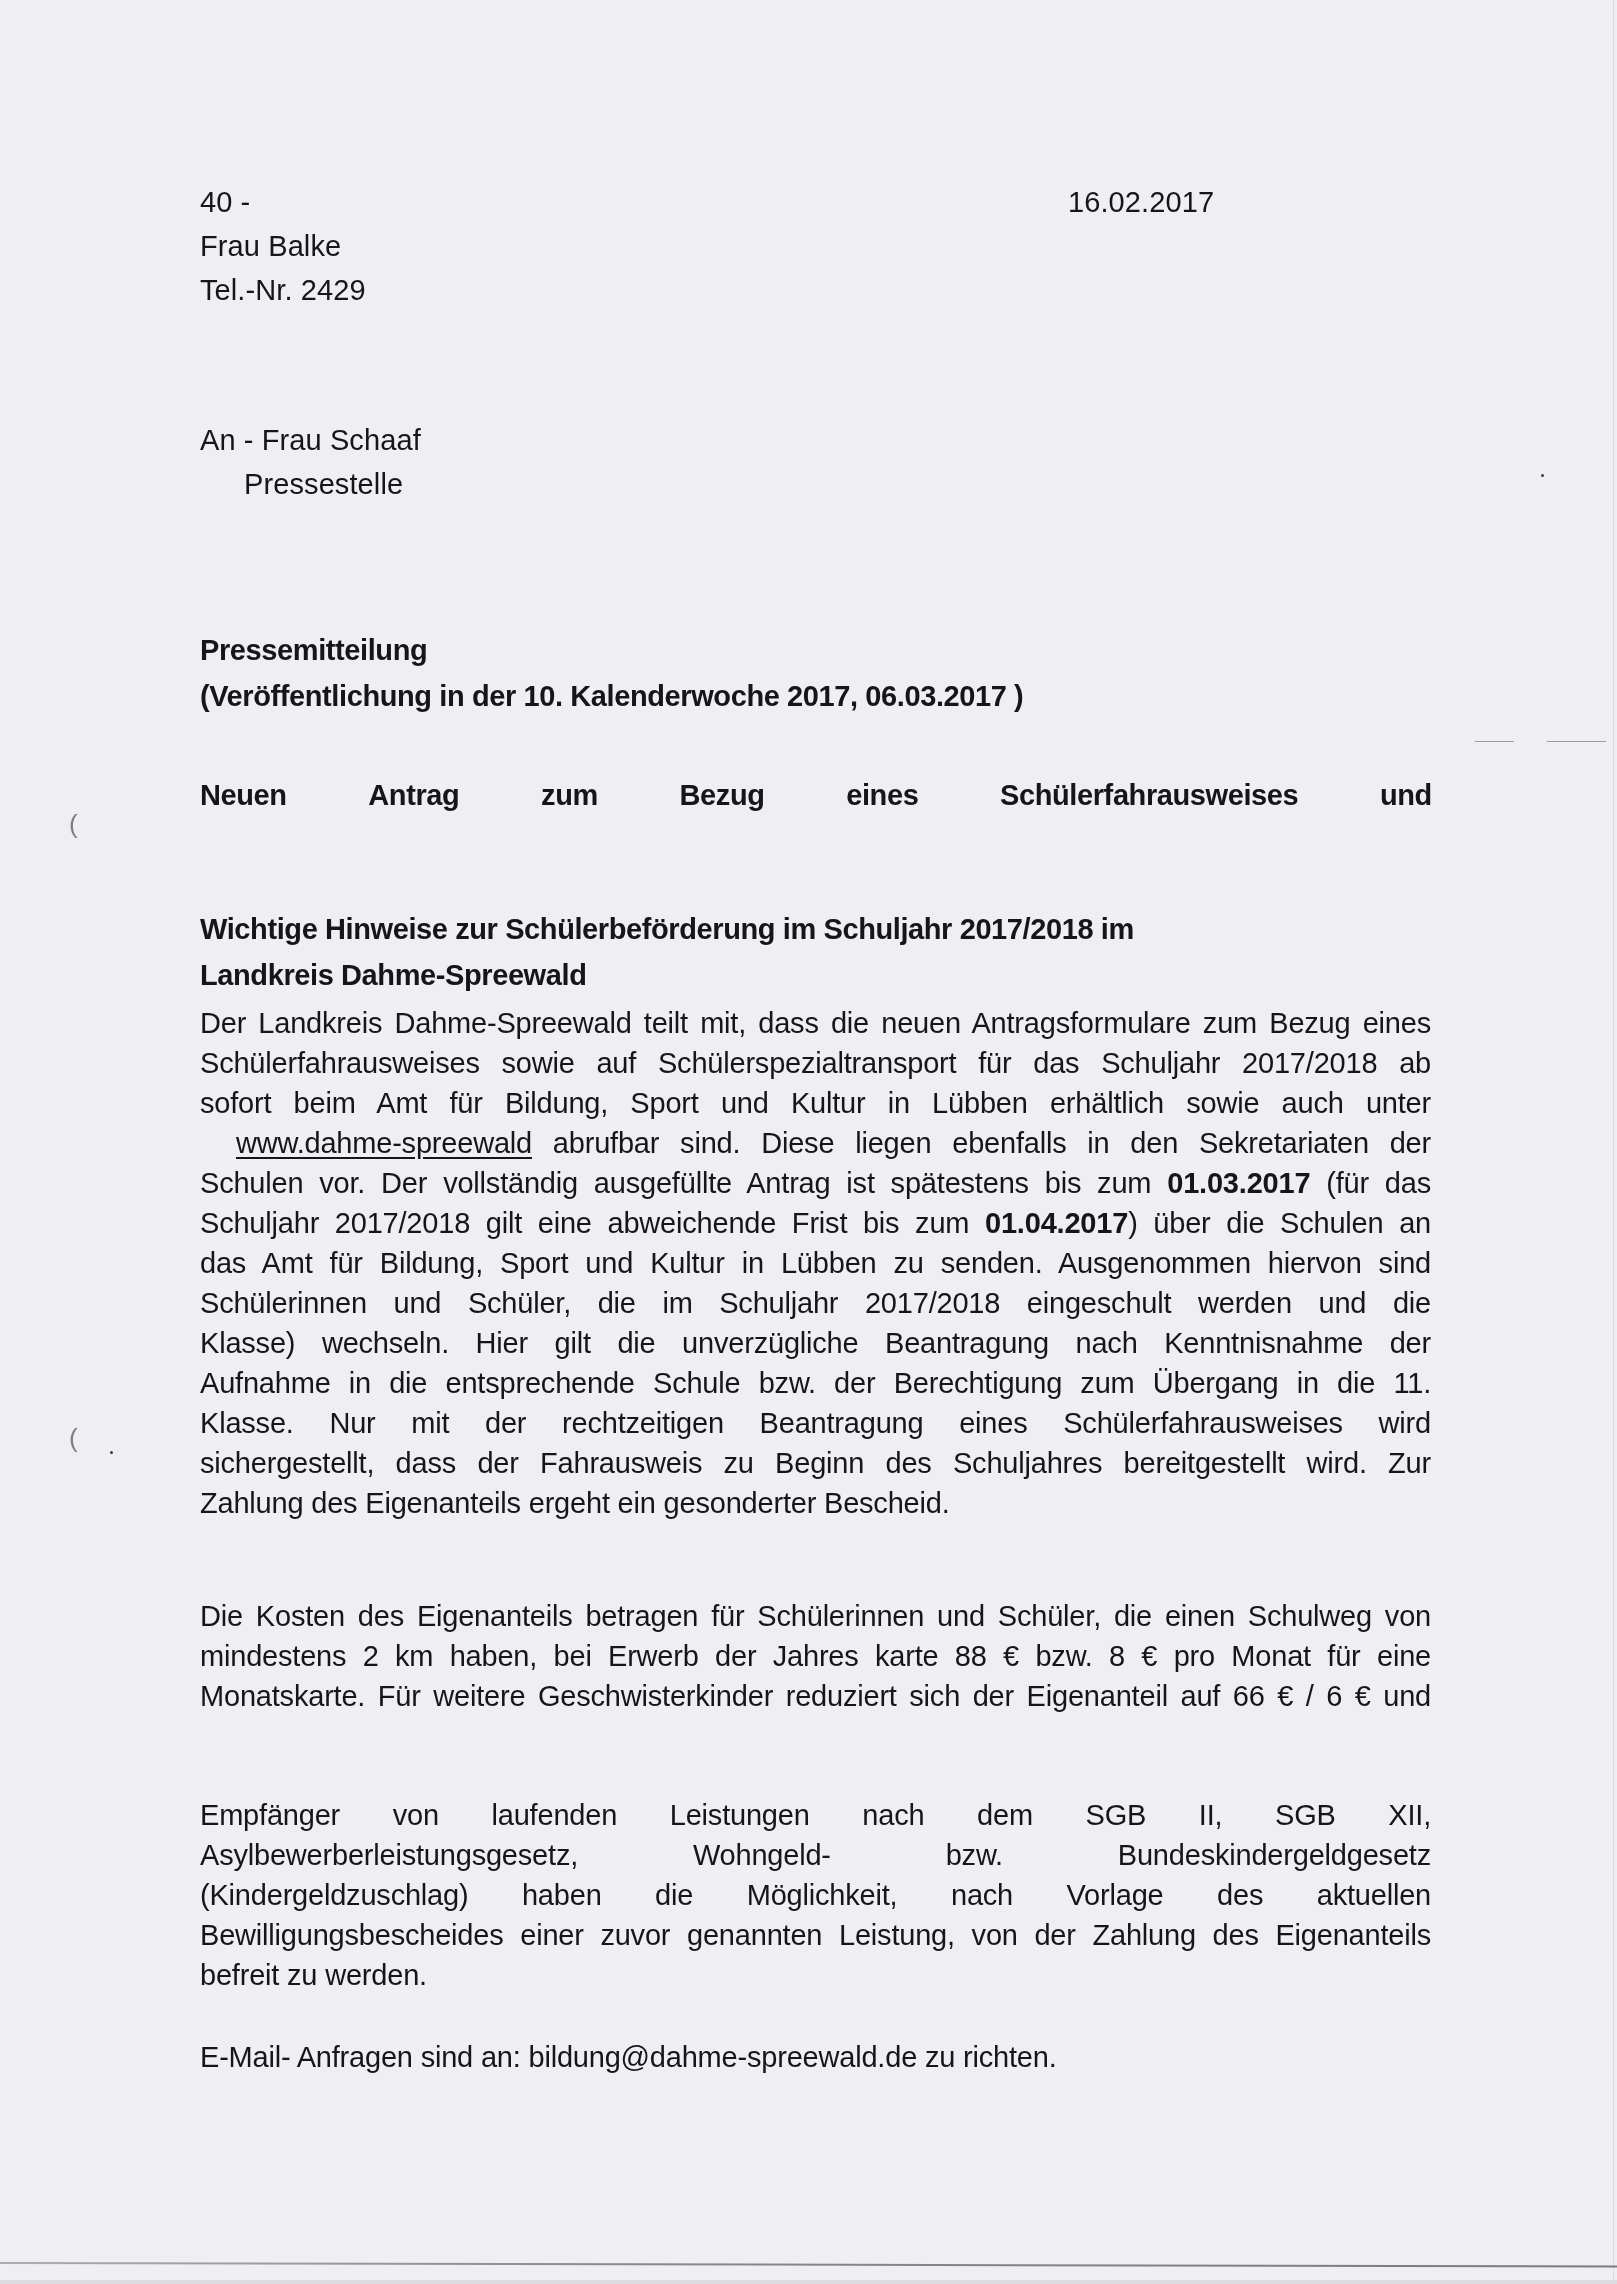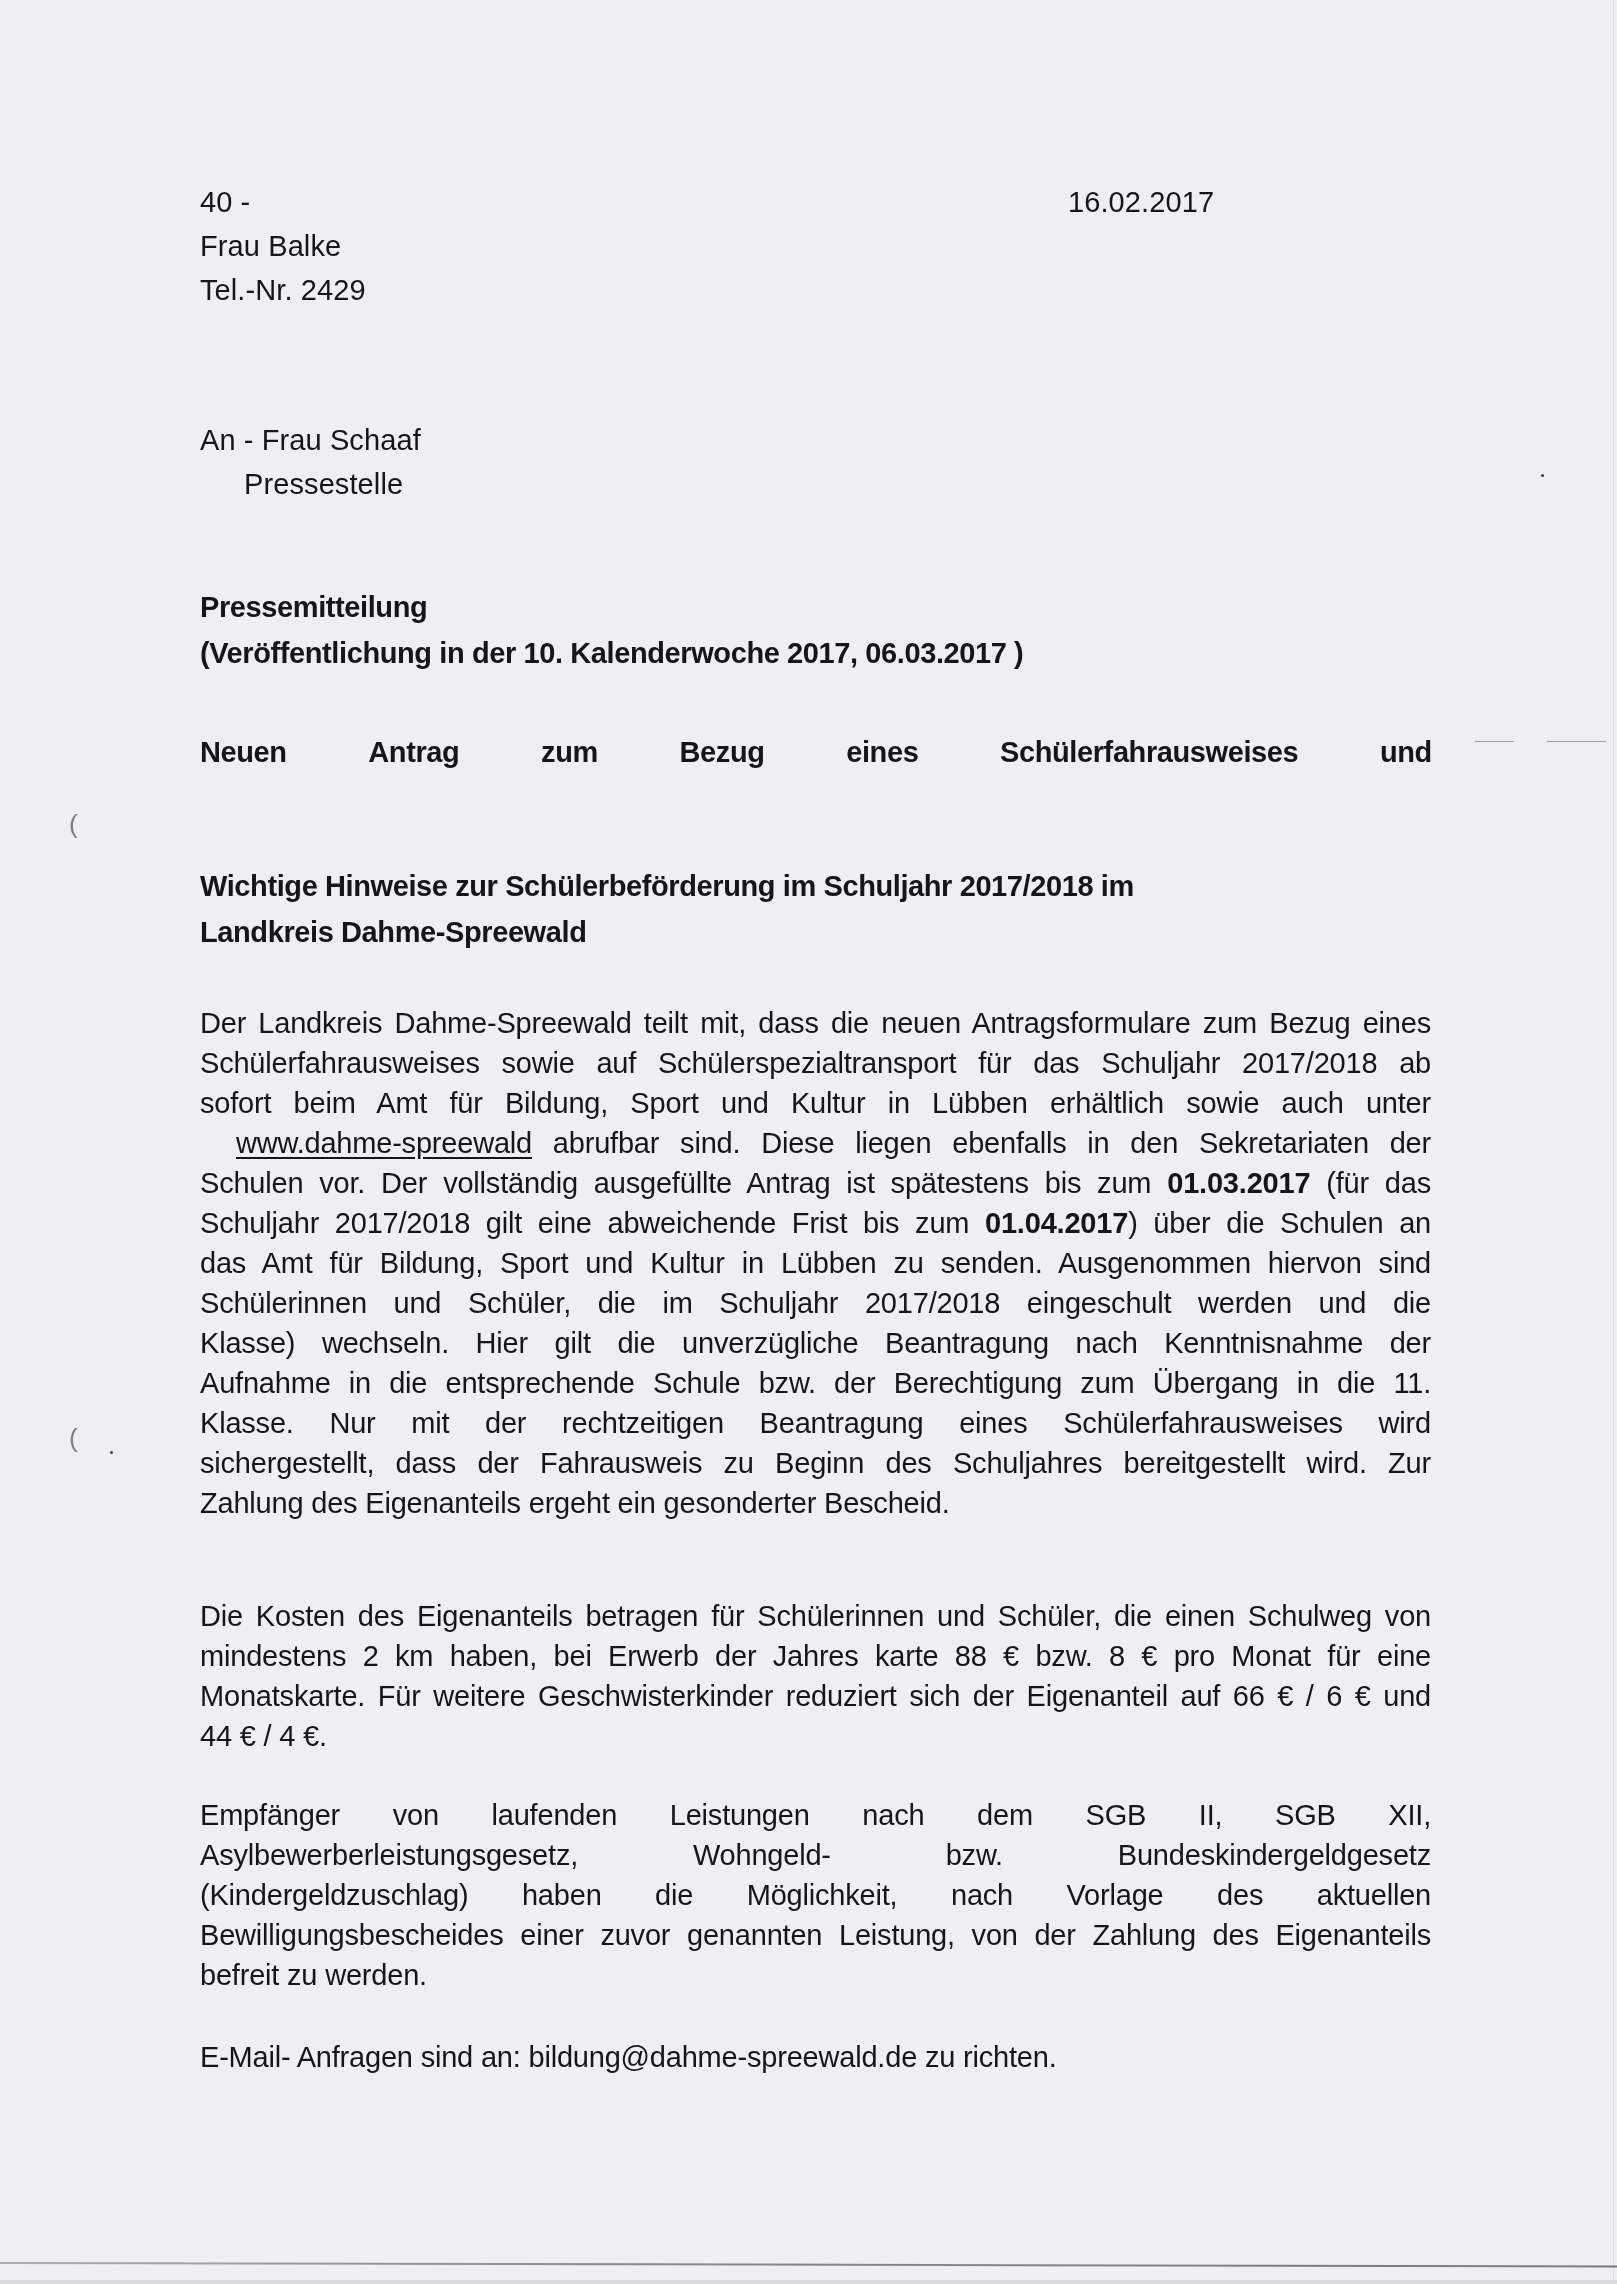--- a/index.html
+++ b/index.html
@@ -24,20 +24,21 @@
   }
   .sender { left: 200px; top: 180px; }
   .date { left: 1068px; top: 180px; }
   .recipient { left: 200px; top: 418px; }
   .recipient .indent { padding-left: 44px; }
   .bold-block {
     font-weight: bold;
     font-size: 29px;
     line-height: 46px;
     letter-spacing: -0.4px;
+    margin-top: 43px;
   }
   .press { left: 200px; top: 584px; width: 1240px; }
   .headline { left: 200px; top: 729px; width: 1232px; text-align: center; }
   .headline .l1 {
     display: flex; justify-content: space-between; width: 1232px;
   }
   .subhead { left: 200px; top: 863px; width: 1240px; }
   .body-block {
     left: 200px; width: 1231px;
     font-size: 29px;
@@ -133,21 +134,20 @@
   <span class="line-j">Aufnahme in die entsprechende Schule bzw. der Berechtigung zum Übergang in die 11.</span>
   <span class="line-j">Klasse. Nur mit der rechtzeitigen Beantragung eines Schülerfahrausweises wird</span>
   <span class="line-j">sichergestellt, dass der Fahrausweis zu Beginn des Schuljahres bereitgestellt wird.  Zur</span>
   <span class="line-j last">Zahlung  des Eigenanteils ergeht ein gesonderter Bescheid.</span>
 </div>
 
 <div class="abs body-block p2">
   <span class="line-j">Die Kosten des Eigenanteils betragen für Schülerinnen und Schüler, die einen Schulweg von</span>
   <span class="line-j">mindestens 2 km haben, bei Erwerb der Jahres karte 88 € bzw. 8 € pro Monat für eine</span>
   <span class="line-j">Monatskarte. Für weitere Geschwisterkinder reduziert sich der Eigenanteil auf 66 € / 6 € und</span>
-  <span class="line-j last">44 € / 4 €.</span>
 </div>
 
 <div class="abs body-block p3">
   <span class="line-j">Empfänger von laufenden Leistungen nach dem SGB II, SGB XII,</span>
   <span class="line-j">Asylbewerberleistungsgesetz, Wohngeld- bzw. Bundeskindergeldgesetz</span>
   <span class="line-j">(Kindergeldzuschlag) haben die Möglichkeit, nach Vorlage des aktuellen</span>
   <span class="line-j">Bewilligungsbescheides einer zuvor genannten Leistung, von der Zahlung des Eigenanteils</span>
   <span class="line-j last">befreit zu werden.</span>
 </div>
 

